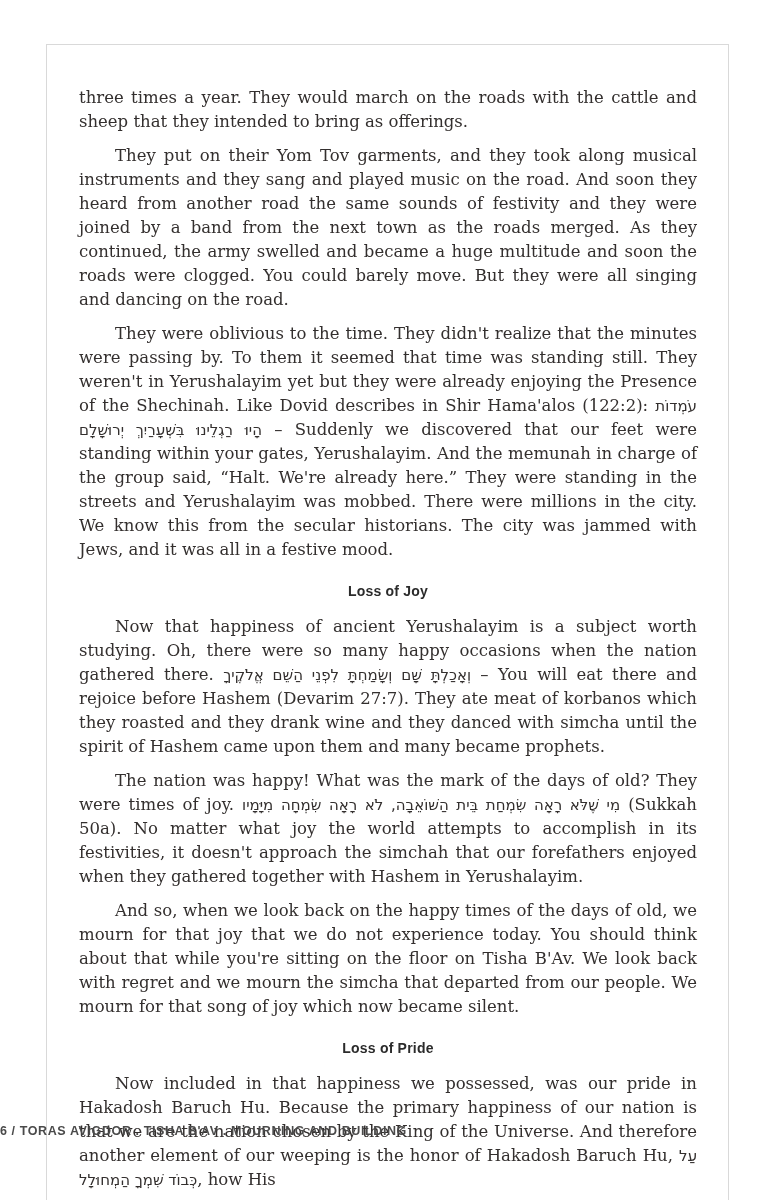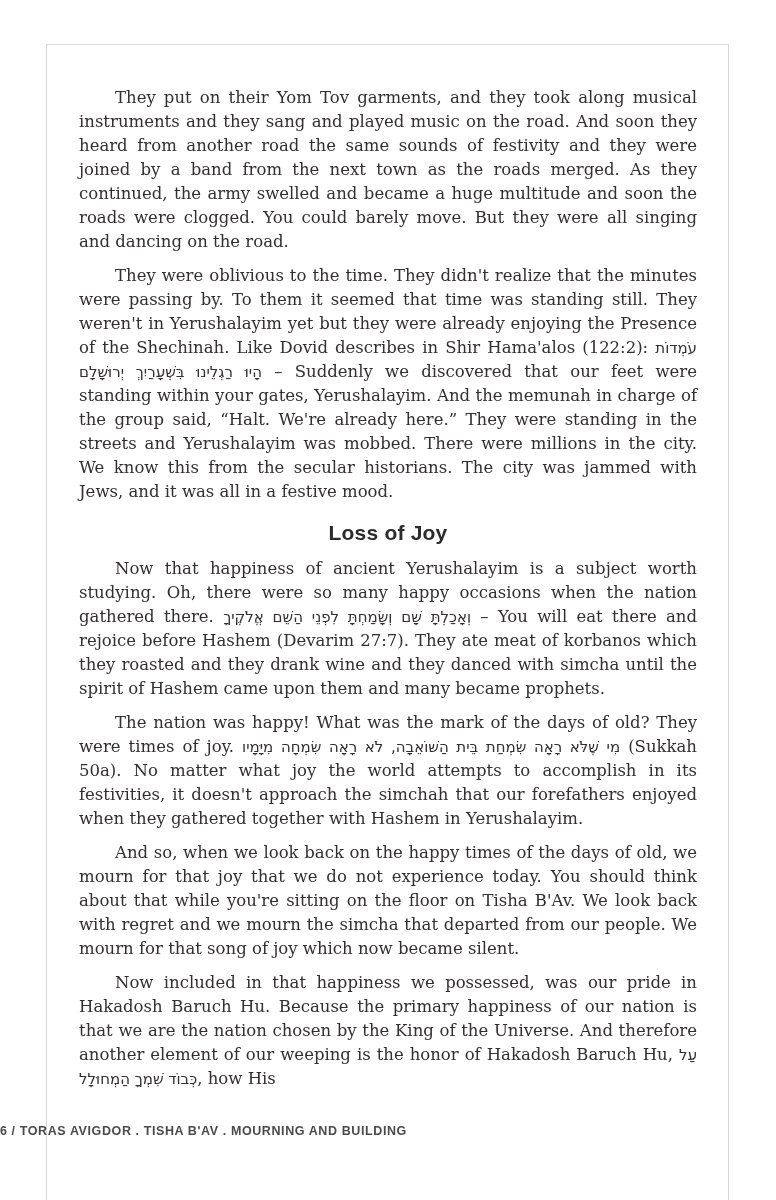--- a/index.html
+++ b/index.html
@@ -26,45 +26,47 @@
   .para.indent { text-indent: 36px; }
   .run-normal { font-style: normal; }
   .run-italic { }
   .run-hebrew {
     font-family: "DejaVu Sans", sans-serif;
     font-size: 15px;
     unicode-bidi: isolate;
   }
   .section-heading {
     font-family: "Liberation Sans", "DejaVu Sans", sans-serif;
-    font-weight: 700; font-size: 21px;
+    font-weight: 700; font-size: 14px;
     color: var(--heading-text, #2b2b2b);
     text-align: center; text-indent: 0;
     letter-spacing: 0.2px;
     margin: 17px 0 12px 0;
   }
   .footer {
     position: absolute; left: 0; top: 1124px; width: 776px;
     text-align: left;
     font-family: "Liberation Sans", "DejaVu Sans", sans-serif;
     font-weight: 700; font-size: 12.5px;
     letter-spacing: 0.6px;
     color: var(--footer-text, #4a4a4a);
   }
 </style>
 </head>
 <body>
 
 <div class="page">
   <div class="frame"></div>
   <main class="content" id="content">
+      <p class="para"><span class="run-normal">three times a year. They would march on the roads with the cattle and sheep that they intended to bring as offerings.</span></p>
       <p class="para indent"><span class="run-normal">They put on their Yom Tov garments, and they took along musical instruments and they sang and played music on the road. And soon they heard from another road the same sounds of festivity and they were joined by a band from the next town as the roads merged. As they continued, the army swelled and became a huge multitude and soon the roads were clogged. You could barely move. But they were all singing and dancing on the road.</span></p>
       <p class="para indent"><span class="run-normal">They were oblivious to the time. They didn't realize that the minutes were passing by. To them it seemed that time was standing still. They weren't in Yerushalayim yet but they were already enjoying the Presence of the Shechinah. Like Dovid describes in </span><span class="run-italic">Shir Hama'alos</span><span class="run-normal"> (122:2): </span><span class="run-hebrew" dir="rtl">עֹמְדוֹת הָיוּ רַגְלֵינוּ בִּשְׁעָרַיִךְ יְרוּשָׁלָם</span><span class="run-normal"> – </span><span class="run-italic">Suddenly we discovered that our feet were standing within your gates, Yerushalayim</span><span class="run-normal">. And the </span><span class="run-italic">memunah</span><span class="run-normal"> in charge of the group said, “Halt. We're already here.” They were standing in the streets and Yerushalayim was mobbed. There were millions in the city. We know this from the secular historians. The city was jammed with Jews, and it was all in a festive mood.</span></p>
       <h2 class="section-heading">Loss of Joy</h2>
       <p class="para indent"><span class="run-normal">Now that happiness of ancient Yerushalayim is a subject worth studying. Oh, there were so many happy occasions when the nation gathered there. </span><span class="run-hebrew" dir="rtl">וְאָכַלְתָּ שָּׁם וְשָׂמַחְתָּ לִפְנֵי הַשֵּׁם אֱלֹקֶיךָ</span><span class="run-normal"> – </span><span class="run-italic">You will eat there and rejoice before Hashem</span><span class="run-normal"> (Devarim 27:7). They ate meat of </span><span class="run-italic">korbanos</span><span class="run-normal"> which they roasted and they drank wine and they danced with </span><span class="run-italic">simcha</span><span class="run-normal"> until the spirit of Hashem came upon them and many became prophets.</span></p>
       <p class="para indent"><span class="run-normal">The nation was happy! What was the mark of the days of old? They were times of joy. </span><span class="run-hebrew" dir="rtl">מִי שֶׁלֹּא רָאָה שִׂמְחַת בֵּית הַשּׁוֹאֵבָה, לֹא רָאָה שִׂמְחָה מִיָּמָיו</span><span class="run-normal"> (Sukkah 50a). No matter what joy the world attempts to accomplish in its festivities, it doesn't approach the </span><span class="run-italic">simchah</span><span class="run-normal"> that our forefathers enjoyed when they gathered together with Hashem in Yerushalayim.</span></p>
       <p class="para indent"><span class="run-normal">And so, when we look back on the happy times of the days of old, we mourn for that joy that we do not experience today. You should think about that while you're sitting on the floor on Tisha B'Av. We look back with regret and we mourn the </span><span class="run-italic">simcha</span><span class="run-normal"> that departed from our people. We mourn for that song of joy which now became silent.</span></p>
+      <h2 class="section-heading">Loss of Pride</h2>
       <p class="para indent"><span class="run-normal">Now included in that happiness we possessed, was our pride in Hakadosh Baruch Hu. Because the primary happiness of our nation is that we are the nation chosen by the King of the Universe. And therefore another element of our weeping is the honor of Hakadosh Baruch Hu, </span><span class="run-hebrew" dir="rtl">עַל כְּבוֹד שִׁמְךָ הַמְחוּלָל</span><span class="run-normal">, how His</span></p>
     </main>
   <footer class="footer">
     <span>6 / TORAS AVIGDOR . TISHA B'AV . MOURNING AND BUILDING</span>
   </footer>
 </div>
 
 </body></html>

